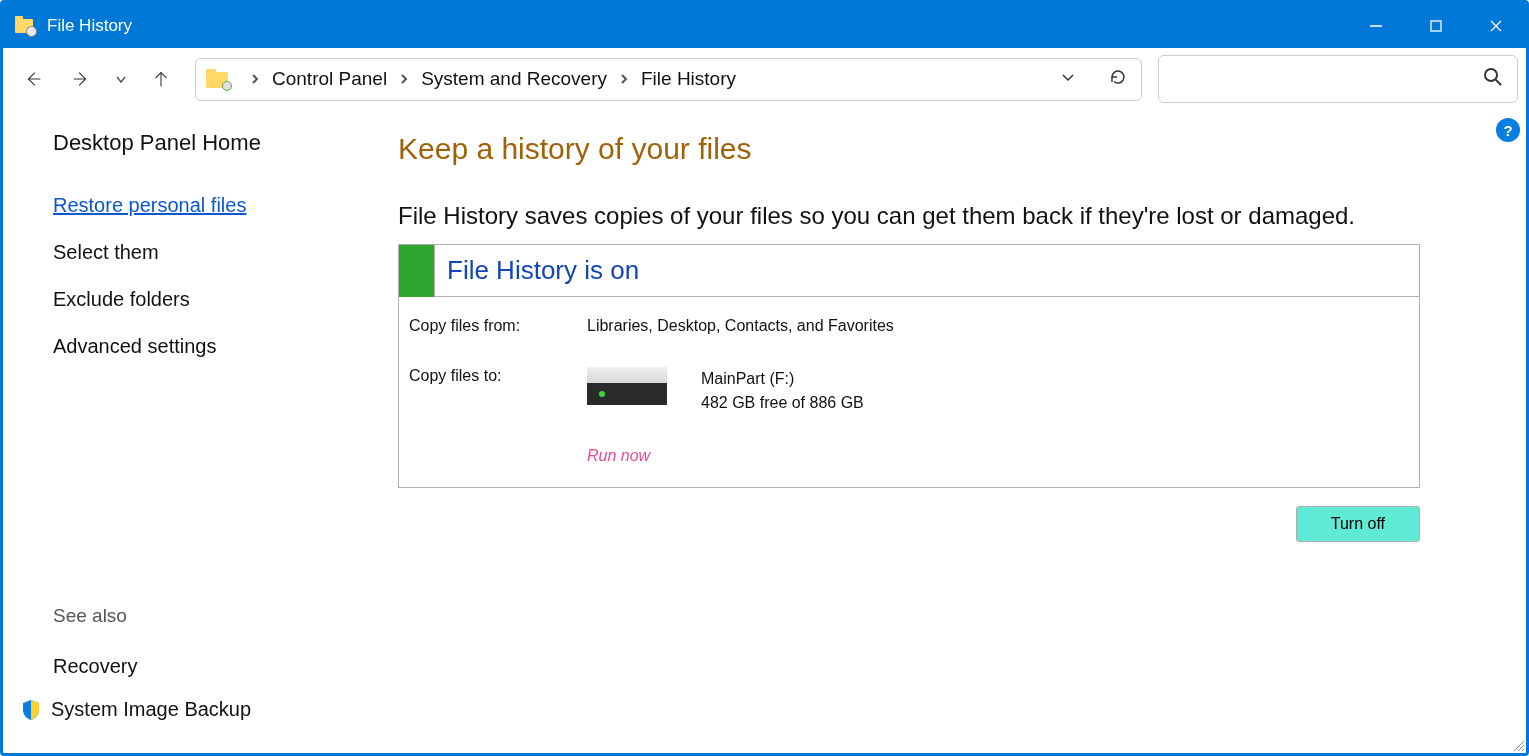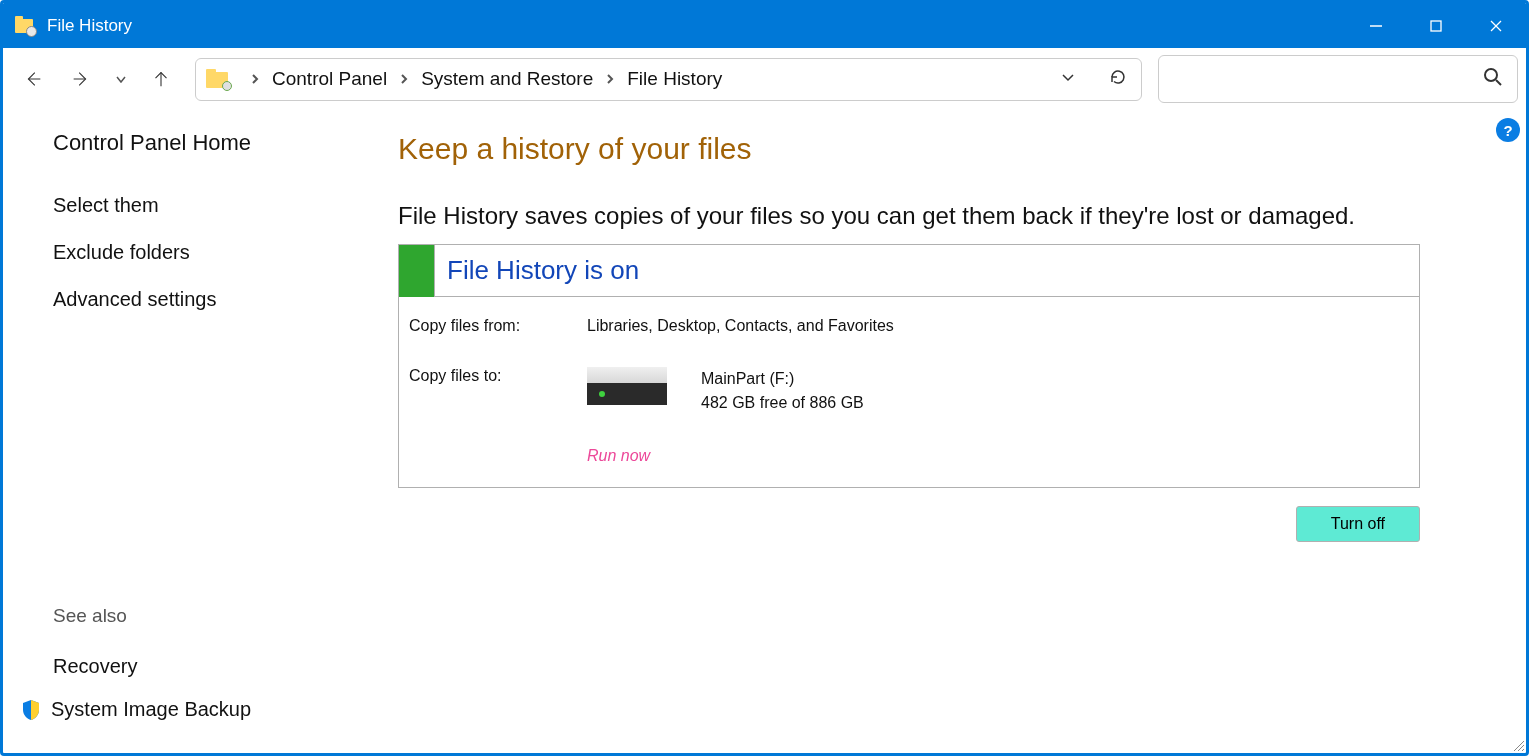--- a/index.html
+++ b/index.html
@@ -137,21 +137,21 @@
         <svg viewBox="0 0 10 10">
           <polyline points="3,1 7,5 3,9"></polyline>
         </svg>
       </span>
     <span class="crumb">Control Panel</span>
     <span class="crumb-sep">
         <svg viewBox="0 0 10 10">
           <polyline points="3,1 7,5 3,9"></polyline>
         </svg>
       </span>
-    <span class="crumb">System and Restore</span>
+    <span class="crumb">System and Recovery</span>
     <span class="crumb-sep">
         <svg viewBox="0 0 10 10">
           <polyline points="3,1 7,5 3,9"></polyline>
         </svg>
       </span>
     <span class="crumb">File History</span>
     <div class="address-right">
       <span class="addr-icon"><svg viewBox="0 0 18 18">
             <polyline points="4,7 9,12 14,7"></polyline>
           </svg></span>
@@ -169,21 +169,22 @@
           <line x1="13" y1="13" x2="18" y2="18"></line>
         </svg>
     </span>
   </div>
 </div>
 
 <div class="body-area">
 
   <div class="sidebar">
     <div class="sb-top">
-      <span class="home">Control Panel Home</span>
+      <span class="home">Desktop Panel Home</span>
+      <a class="active">Restore personal files</a>
       <a>Select them</a>
       <a>Exclude folders</a>
       <a>Advanced settings</a>
     </div>
     <div class="sb-bottom">
       <div class="hdr">See also</div>
       <a>
           <span>Recovery</span>
         </a>
       <a>

